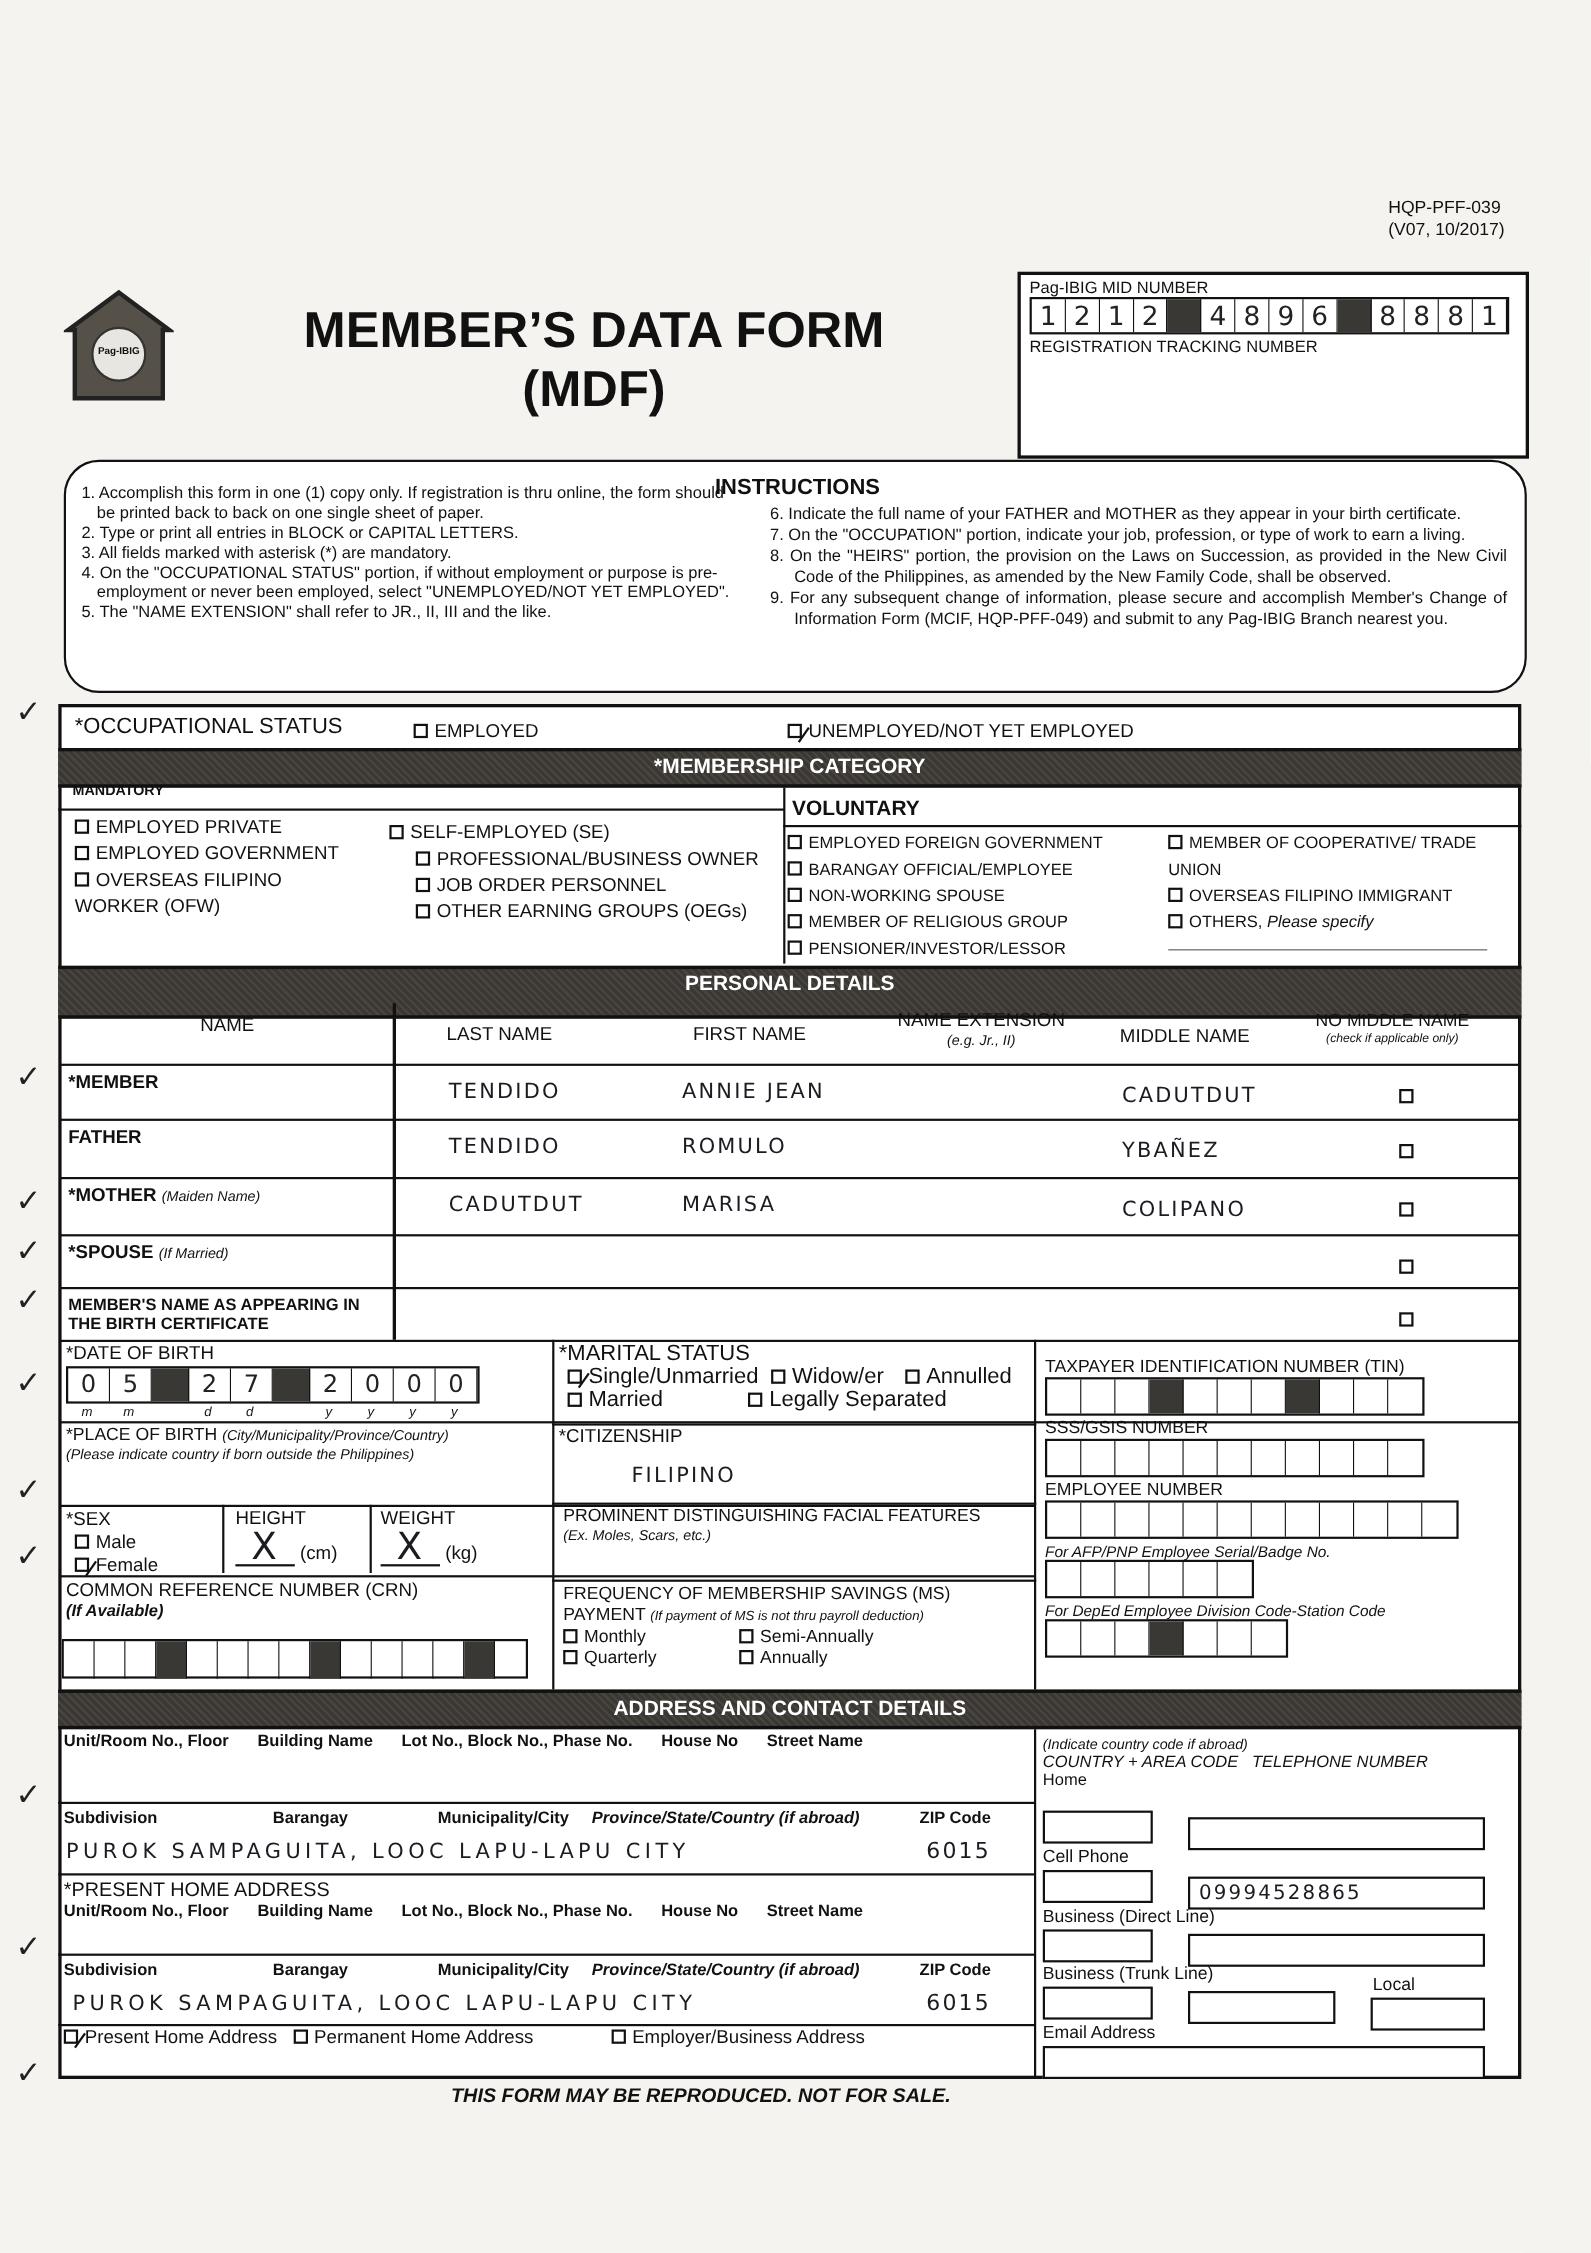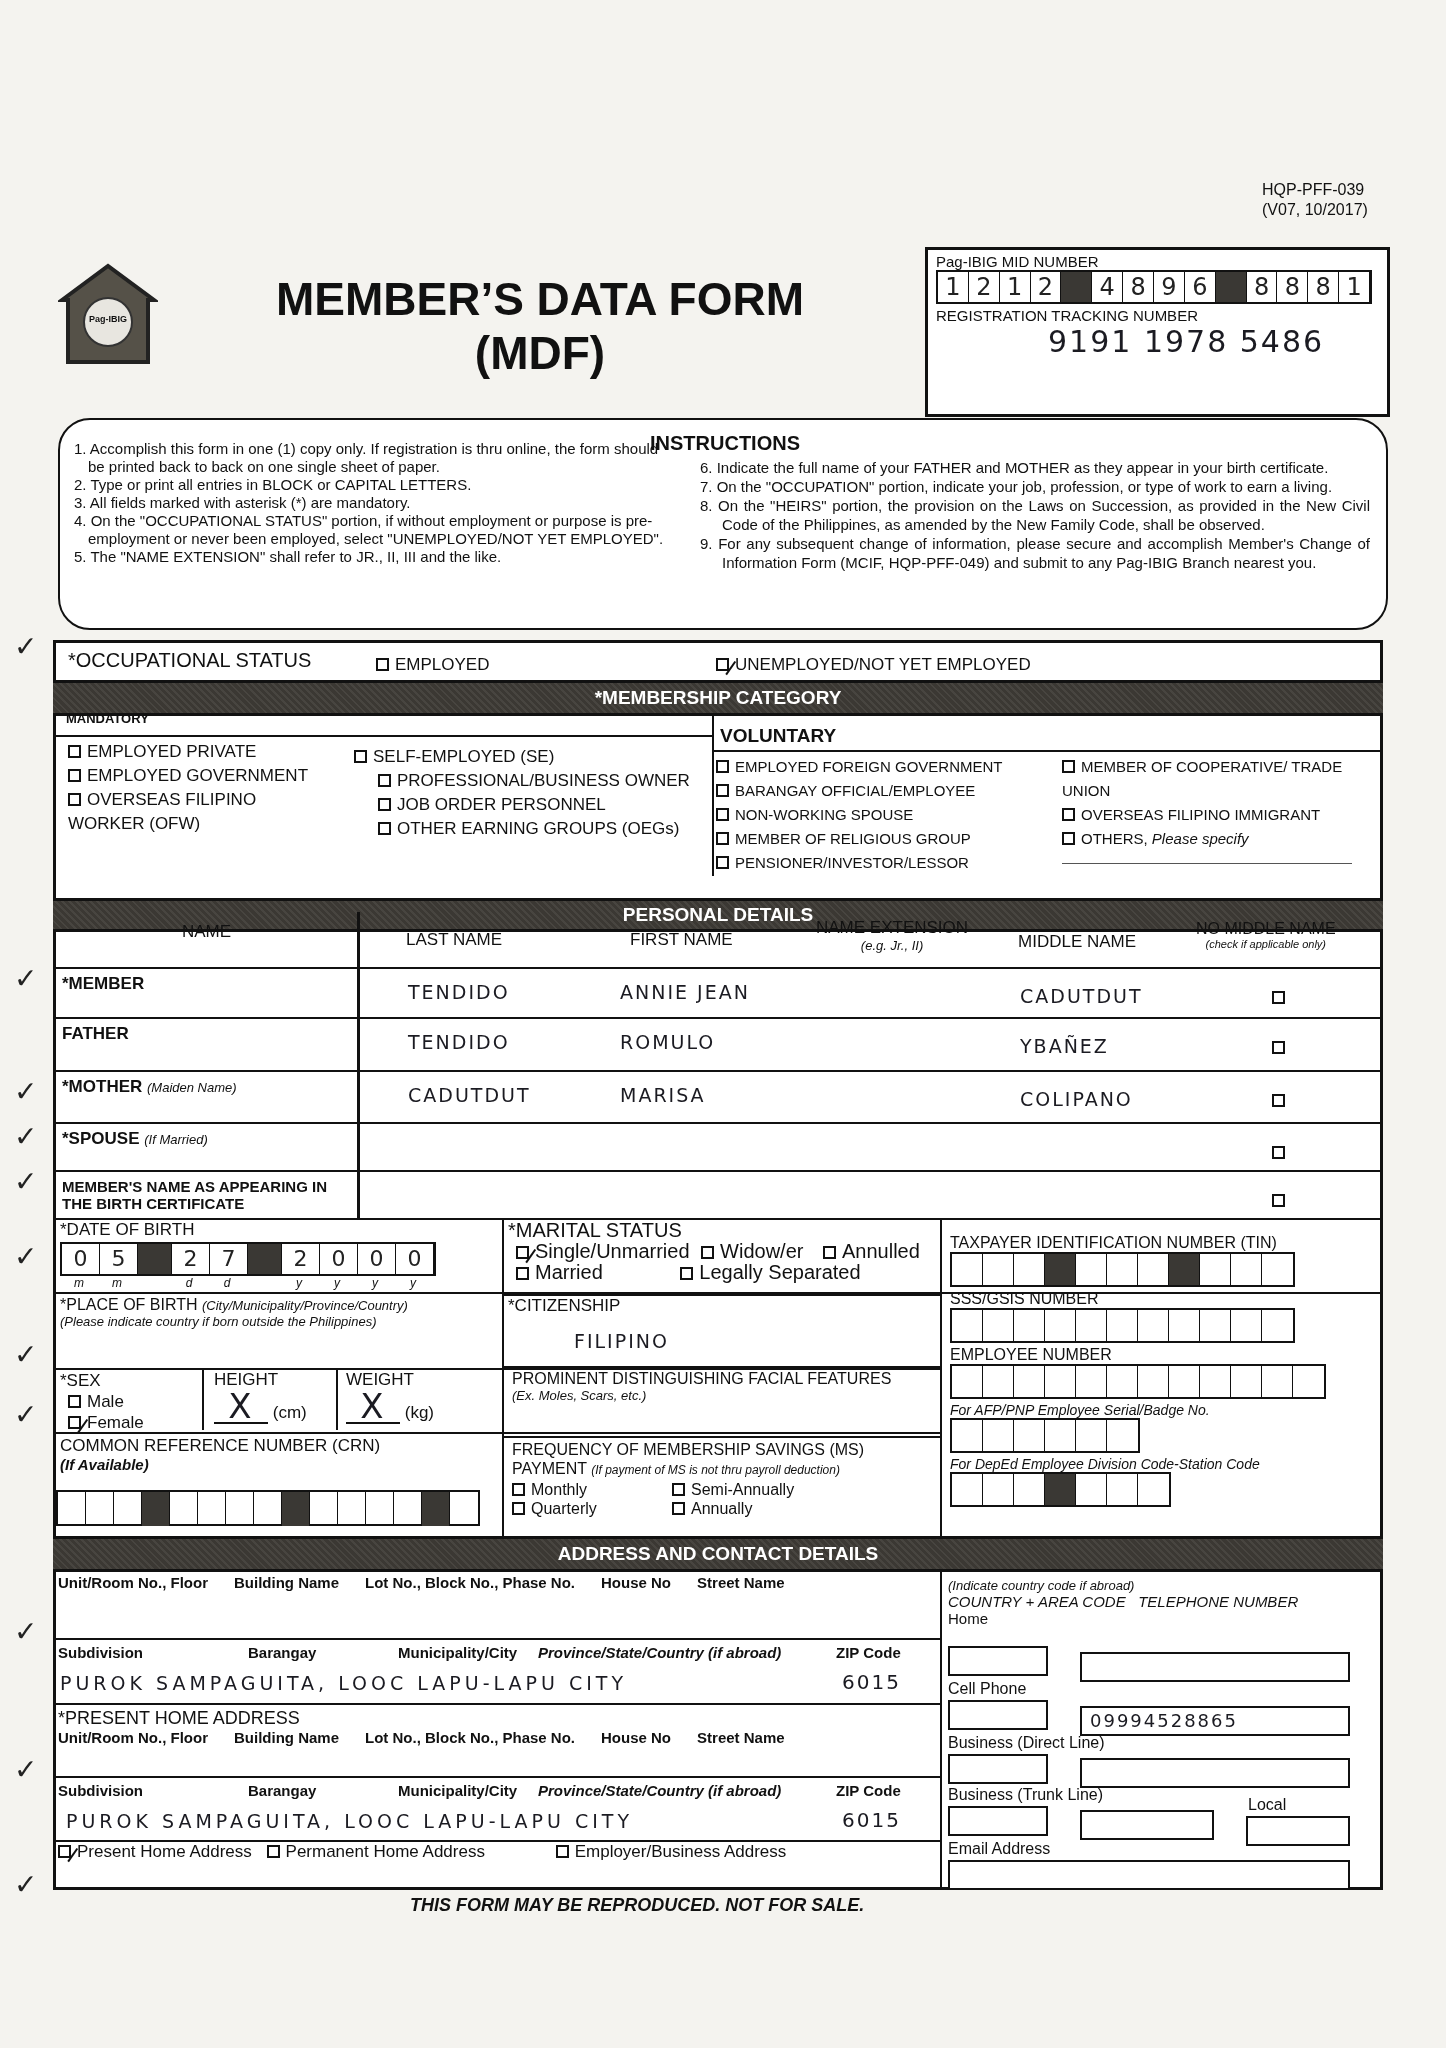--- a/index.html
+++ b/index.html
@@ -56,21 +56,20 @@
       <span class="digit" style="width: 31px; height: 30px; line-height: 30px;">8</span>
       <span class="digit" style="width: 31px; height: 30px; line-height: 30px;">9</span>
       <span class="digit" style="width: 31px; height: 30px; line-height: 30px;">6</span>
       <span class="digit shade" style="width: 31px; height: 30px; line-height: 30px;"></span>
       <span class="digit" style="width: 31px; height: 30px; line-height: 30px;">8</span>
       <span class="digit" style="width: 31px; height: 30px; line-height: 30px;">8</span>
       <span class="digit" style="width: 31px; height: 30px; line-height: 30px;">8</span>
       <span class="digit" style="width: 31px; height: 30px; line-height: 30px;">1</span>
     </div>
   <div style="font-size:15px;padding:3px 8px 0;">REGISTRATION TRACKING NUMBER</div>
-  <div class="hand" style="font-size:30px;padding-left:120px;line-height:36px;">9191 1978 5486</div>
 </div>
 
 <div class="abs" style="left:58px;top:418px;width:1330px;height:212px;border:2.5px solid #111;border-radius:32px;background:#fff;">
   <div class="abs b" style="left:590px;top:12px;font-size:20px;">INSTRUCTIONS</div>
   <div class="abs" id="instr-left" style="left:14px;top:20px;width:600px;font-size:15px;line-height:18px;">
       <div style="padding-left: 14px; text-indent: -14px;">1. Accomplish this form in one (1) copy only. If registration is thru online, the form should be printed back to back on one single sheet of paper.</div>
       <div style="padding-left: 14px; text-indent: -14px;">2. Type or print all entries in BLOCK or CAPITAL LETTERS.</div>
       <div style="padding-left: 14px; text-indent: -14px;">3. All fields marked with asterisk (*) are mandatory.</div>
       <div style="padding-left: 14px; text-indent: -14px;">4. On the "OCCUPATIONAL STATUS" portion, if without employment or purpose is pre-employment or never been employed, select "UNEMPLOYED/NOT YET EMPLOYED".</div>
       <div style="padding-left: 14px; text-indent: -14px;">5. The "NAME EXTENSION" shall refer to JR., II, III and the like.</div>
@@ -119,21 +118,21 @@
     <label style="display: block;"><span class="cb"></span><span>MEMBER OF RELIGIOUS GROUP</span></label>
     <label style="display: block;"><span class="cb"></span><span>PENSIONER/INVESTOR/LESSOR</span></label>
   </div>
 <div class="abs lbl-sm" style="left:1062px;top:755px;width:320px;line-height:24px;">
   <label><span class="cb"></span><span>MEMBER OF COOPERATIVE/ TRADE UNION</span></label><br>
   <label><span class="cb"></span><span>OVERSEAS FILIPINO IMMIGRANT</span></label><br>
   <label><span class="cb"></span><span>OTHERS,</span> <i>Please specify</i></label>
   <div style="margin-top:12px;width:290px;border-top:1.5px solid #555;"></div>
 </div>
 
-<div class="abs bar" style="left:53px;top:878px;width:1330px;height:34px;line-height:28px;margin-top:20px;">PERSONAL DETAILS</div>
+<div class="abs bar" style="left:53px;top:878px;width:1330px;height:48px;line-height:28px;">PERSONAL DETAILS</div>
 
 <div class="abs" style="left:56px;top:912px;width:1324px;height:55px;font-size:17px;">
   <div class="abs" style="left:126px;top:10px;">NAME</div>
   <div class="abs" style="left:350px;top:18px;">LAST NAME</div>
   <div class="abs" style="left:574px;top:18px;">FIRST NAME</div>
   <div class="abs" style="left:760px;top:6px;text-align:center;">
     <div>NAME EXTENSION</div>
     <div class="it">(e.g. Jr., II)</div>
   </div>
   <div class="abs" style="left:962px;top:20px;">MIDDLE NAME</div>

